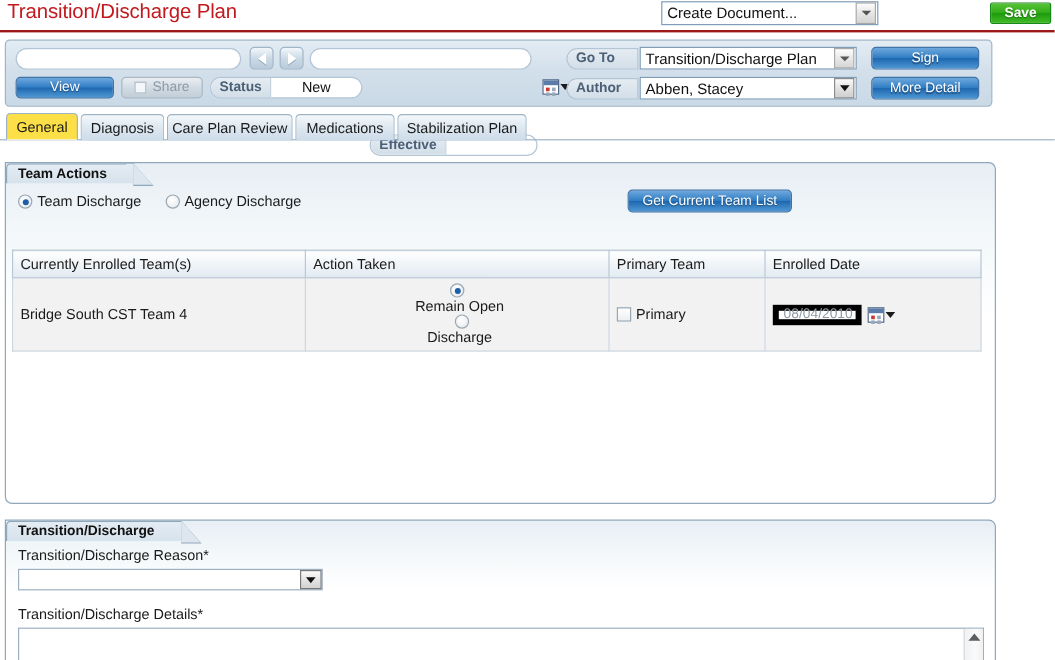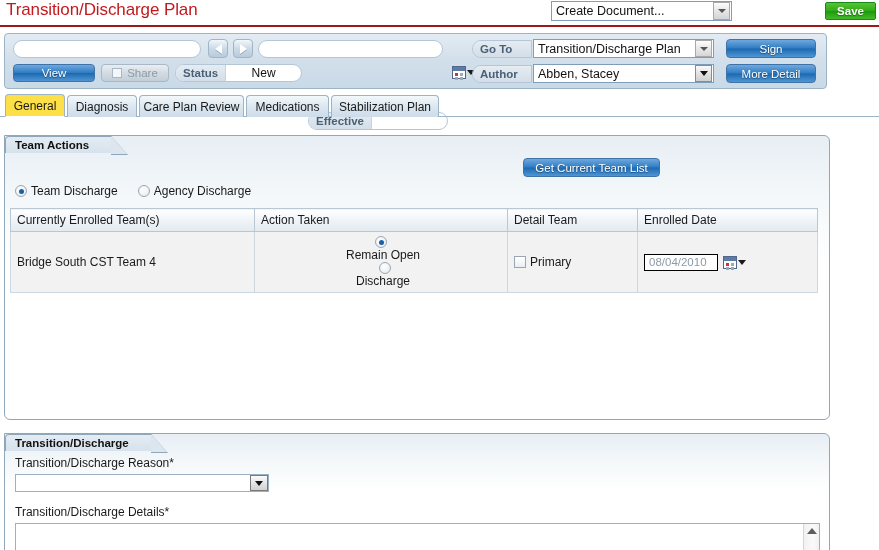--- a/index.html
+++ b/index.html
@@ -371,21 +371,21 @@
   }
   .grid td {
     border: 1px solid #cdd7e0;
     padding: 4px 6px;
     background: #f2f2f2;
     height: 28px;
     vertical-align: middle;
   }
   .cell-flex { display: flex; align-items: center; }
   .date-box {
-    border: 1px solid #000000;
+    border: 5px solid #000000;
     background: #ffffff;
     height: 17px;
     width: 74px;
     display: flex; align-items: center;
     padding-left: 4px;
     color: #8d9aa6;
     font-size: 11.5px;
   }
 
   
@@ -522,42 +522,42 @@
   <div class="tab" style="left:331px; width:108px;">Stabilization Plan</div>
 </div>
 
 <div class="panel" style="left:4px; top:135px; width:826px; height:285px;">
 
   <div class="panel-tab">
     <span class="panel-tab-border"></span>
     <span>Team Actions</span>
   </div>
 
-  <div style="position:absolute; left:10px; top:25px; display:flex; align-items:center;margin-top:23px;">
+  <div style="position:absolute; left:10px; top:25px; display:flex; align-items:center;">
     <span class="radio checked"></span>
     <span class="radio-label">Team Discharge</span>
     <span class="radio" style="margin-left:20px;"></span>
     <span class="radio-label">Agency Discharge</span>
   </div>
 
   <div class="blue-btn" style="left:518px; top:22px; width:137px; height:19px;">Get Current Team List</div>
 
 
   <table class="grid" style="left:5px; top:72px; width:807px;">
     <colgroup>
       <col style="width:244px">
         <col style="width:253px">
         <col style="width:130px">
         <col style="width:180px">
     </colgroup>
     <thead>
       <tr>
         <th>Currently Enrolled Team(s)</th>
         <th>Action Taken</th>
-        <th>Detail Team</th>
+        <th>Primary Team</th>
         <th>Enrolled Date</th>
       </tr>
     </thead>
     <tbody>
       <tr>
         <td>Bridge South CST Team 4</td>
         <td>
           <div class="cell-flex" style="justify-content:center;flex-direction:column;">
             <span class="radio checked"></span>
             <span class="radio-label">Remain Open</span>

